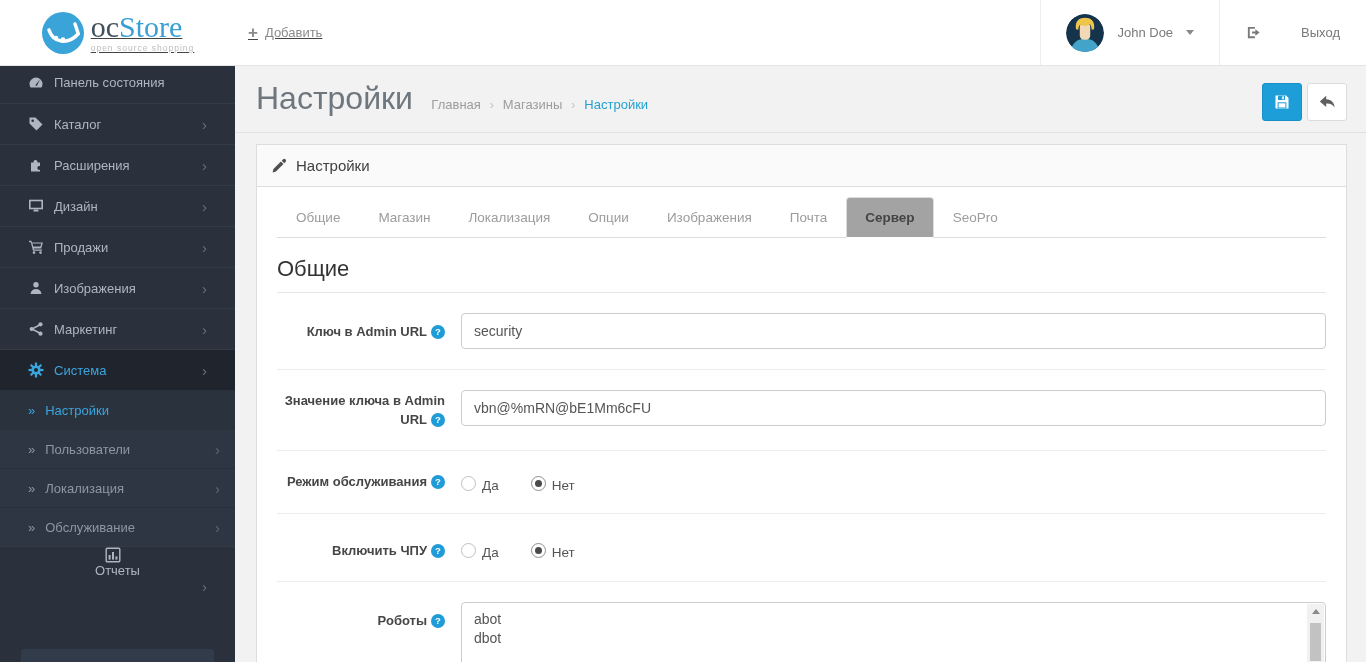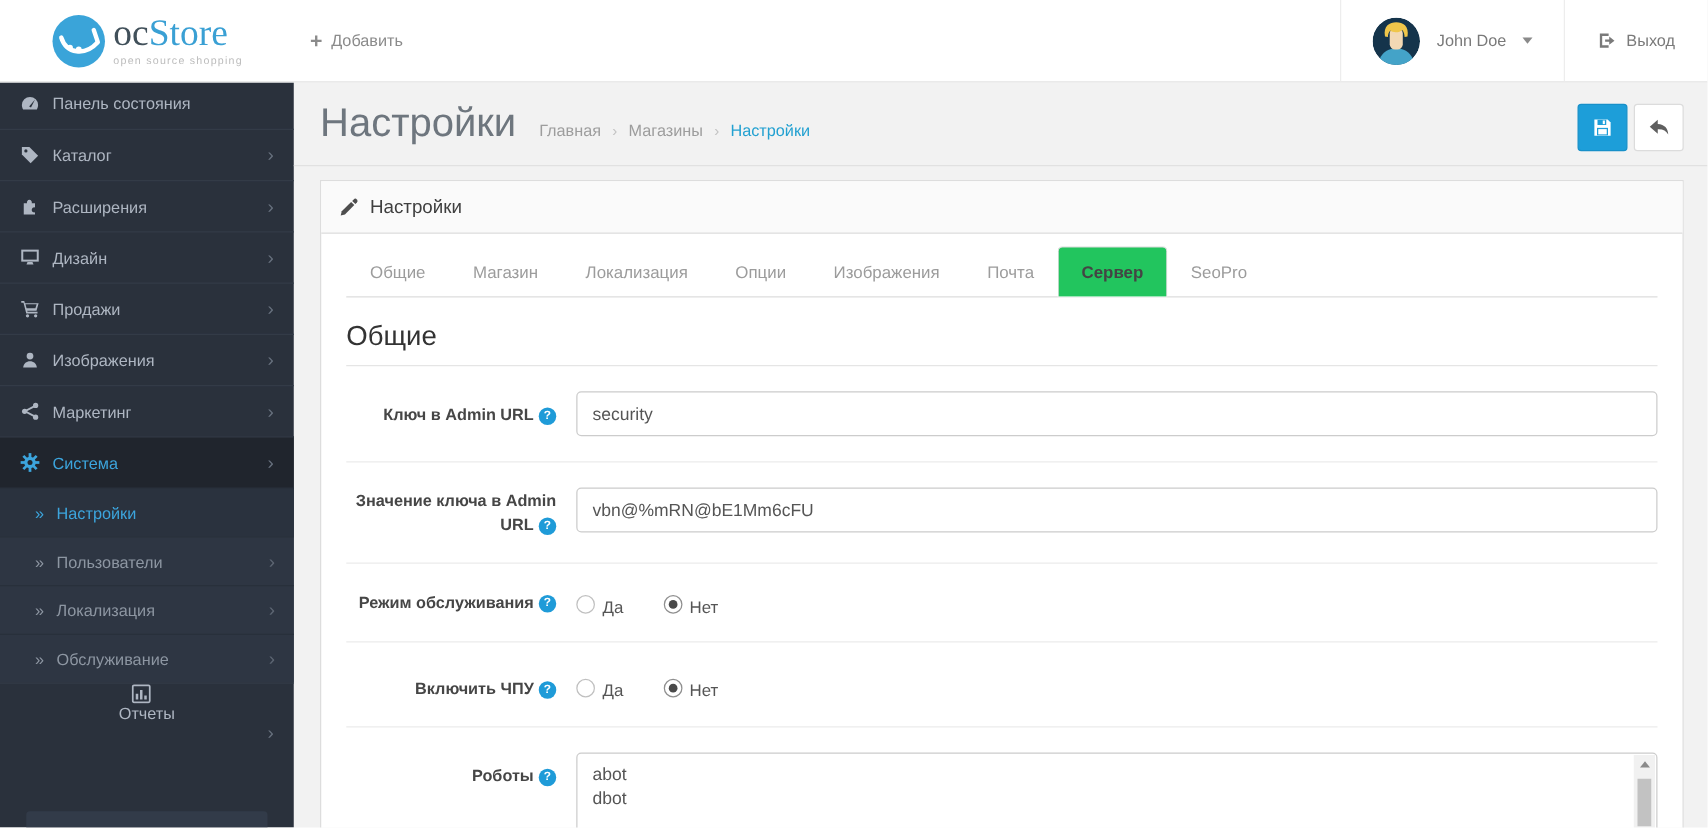--- a/index.html
+++ b/index.html
@@ -8,51 +8,51 @@
     font-family: "Liberation Sans", sans-serif;
     background:#f2f2f2;
     position:relative;
     overflow:hidden;
     color:#444;
   }
   
   .header {
     position:absolute; top:0; left:0; width:1366px; height:66px;
     background:#fff; border-bottom:1px solid #e4e4e4; z-index:20;
-    display:flex; align-items:stretch;
+    display:flex; align-items:stretch;text-decoration:underline;
   }
   .logo-area { width:235px; display:flex; align-items:center; justify-content:center; gap:6px; }
   .logo-text { font-family:"Liberation Serif", serif; font-size:30px; line-height:1; }
   .logo-oc { color:#41505a; }
   .logo-store { color:#3aa0d4; }
   .logo-tagline { font-size:8.5px; color:#bcbcbc; letter-spacing:1px; text-align:right; margin-top:1px; font-family:"Liberation Sans",sans-serif;}
   .add-btn { display:flex; align-items:center; gap:7px; margin-left:13px; color:#8b8b8b; font-size:13px; cursor:pointer; }
   .plus-icon { font-size:17px; font-weight:bold; color:#8b8b8b; line-height:1; }
   .header-right { position:absolute; right:0; top:0; height:100%; display:flex; }
   .user-box { border-left:1px solid #ededed; display:flex; align-items:center; gap:13px; padding:16px 25px; cursor:pointer; }
   .user-name { color:#7a7a7a; font-size:13px; }
   .caret-down { width:0; height:0; border-left:4px solid transparent; border-right:4px solid transparent; border-top:5px solid #8a8a8a; display:inline-block; }
   .logout-box { border-left:1px solid #ededed; display:flex; align-items:center; gap:8px; padding:0 26px; cursor:pointer; }
-  .logout-label { color:#7a7a7a; font-size:13px; }
+  .logout-label { color:#7a7a7a; font-size:13px;margin-left:32px; }
   .avatar { width:38px; height:38px; border-radius:50%; overflow:hidden; flex:0 0 38px; }
 
   
   .sidebar {
     position:absolute; top:62px; left:0; width:235px; height:600px;
     background:#2a313c;
   }
   .nav-header {
     height:38px; background:#20252d; display:flex; align-items:center; gap:8px;
     padding-left:15px; color:#fff; font-size:11px; font-weight:bold; letter-spacing:.5px;
   }
   .hamburger { display:inline-flex; flex-direction:column; gap:2px; }
   .hamburger i { display:block; width:14px; height:2px; background:#fff; }
   .menu { list-style:none; }
   .menu-item {
-    height:41px; display:flex; align-items:center; padding:0 16px;
+    height:41px; display:flex; align-items:center; padding:0 28px;
     color:#aeb6c2; font-size:13px; cursor:pointer; border-top:1px solid #333b47; position:relative;
   }
   .menu-item:first-child { border-top:none; }
   .menu-item .mi-icon { width:26px; color:#aeb6c2; display:inline-flex; }
   .menu-item .chev { margin-left:auto; color:#67707e; font-size:15px; }
   .menu-item.active { background:#20252d; color:#3ca5dd; }
   .menu-item.active .mi-icon { color:#3ca5dd; }
   .submenu { list-style:none; background:#2e3643; }
   .submenu-item {
     height:39px; display:flex; align-items:center; padding:0 15px 0 28px;
@@ -90,21 +90,21 @@
     background:#fafafa; border-bottom:1px solid #ddd; padding:12px 15px;
     display:flex; align-items:center; gap:9px; color:#3f3f3f; font-size:15px;
   }
   .panel-body { padding:10px 20px 20px 20px; }
 
   .tabs { list-style:none; border-bottom:1px solid #ddd; display:flex; }
   .tab a {
     display:block; padding:12px 18px; font-size:13.5px; color:#9c9c9c; text-decoration:none; cursor:pointer;
     border:1px solid transparent; margin-bottom:-1px; border-radius:4px 4px 0 0;
   }
-  .tab.active a { background:#22c55e; border-color:#ddd #ddd #fff #ddd; color:#444; font-weight:bold; }
+  .tab.active a { background:#a3a3a3; border-color:#ddd #ddd #fff #ddd; color:#444; font-weight:bold; }
 
   .legend {
     margin-top:18px; font-size:22px; color:#333; padding-bottom:10px;
     border-bottom:1px solid #e5e5e5;
   }
 
   .form-row { display:flex; padding:20px 0; }
   .form-row + .form-row { border-top:1px solid #ececec; }
   .form-label {
     width:168px; flex:0 0 168px; text-align:right; padding-right:0; margin-right:16px;

